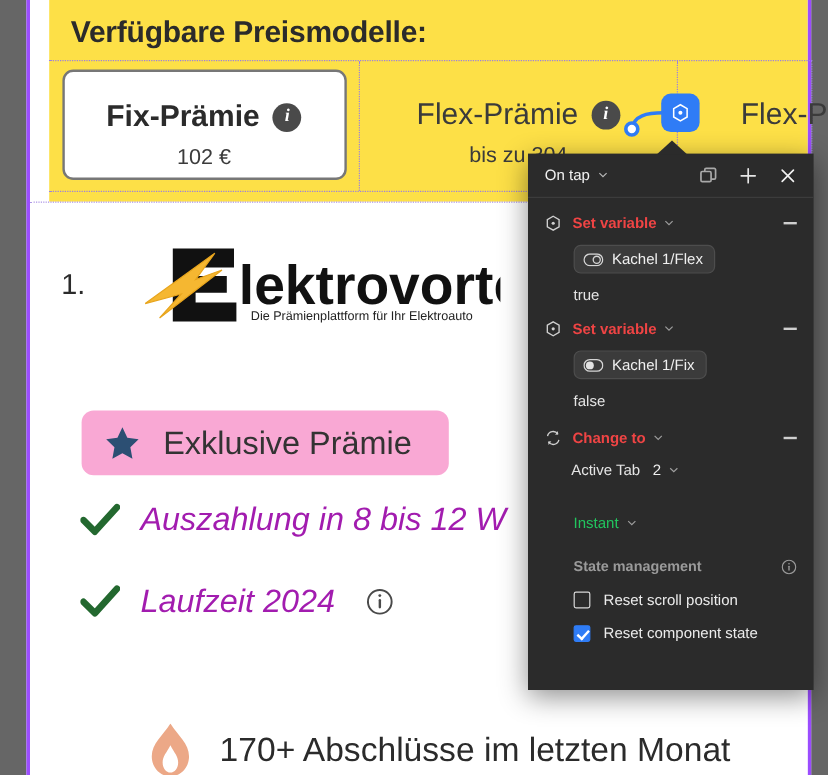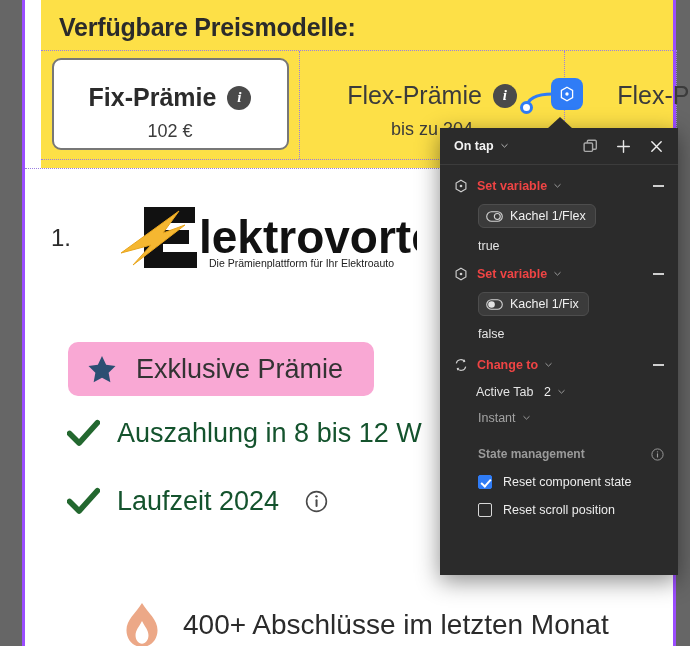--- a/index.html
+++ b/index.html
@@ -133,21 +133,21 @@
   #excl-label { font-size: 27px; color: #333333; white-space: nowrap; }
 
   .bullet-row {
     position: absolute; left: 42px;
     display: flex; align-items: center; gap: 17px;
     white-space: nowrap;
   }
   #bullet-1 { top: 249px; }
   #bullet-2 { top: 317px; }
   .bullet-check { width: 33px; height: 29px; flex: 0 0 auto; }
-  .bullet-text { font-size: 27px; color: #14532d; }
+  .bullet-text { font-size: 27px; color: #a21caf; font-style: italic; }
   .info-circle { width: 23px; height: 23px; flex: 0 0 auto; margin-left: 9px; }
 
   #promo-row {
     position: absolute; left: 98px; top: 434px;
     display: flex; align-items: center; gap: 22px; white-space: nowrap;
   }
   #promo-flame { width: 38px; height: 44px; flex: 0 0 auto; }
   #promo-text { font-size: 28px; color: #2b2b2b; }
 
   
@@ -177,21 +177,21 @@
     width: 0; height: 0;
     border-left: 13px solid transparent;
     border-right: 13px solid transparent;
     border-bottom: 12px solid #2b2b2b;
   }
   #popup-header {
     height: 37px; border-bottom: 1px solid #3c3c3c;
     display: flex; align-items: center; padding: 0 14px;
   }
   #popup-title {
-    font-size: 12.5px; font-weight: bold; color: #f2f2f2;
+    font-size: 12.5px; font-weight: normal; color: #f2f2f2;
   }
   .chev {
     display: inline-block; width: 9px; height: 9px;
     margin-left: 6px; position: relative; top: -1px;
   }
   #popup-header-actions {
     margin-left: auto; display: flex; align-items: center; gap: 18px;
   }
   .hdr-ico { width: 15px; height: 15px; cursor: pointer; }
 
@@ -221,21 +221,21 @@
   }
 
   .kv-row {
     display: flex; align-items: center;
     margin: 13px 0 0 36px; font-size: 12.5px; color: #e4e4e4;
   }
   .kv-key { width: 68px; }
   .kv-val { color: #f0f0f0; }
 
   .sub-row {
-    margin: 12px 0 0 38px; font-size: 12.5px; color: #a3a3a3;
+    margin: 30px 0 0 38px; font-size: 12.5px; color: #22c55e;
     display: flex; align-items: center;
   }
 
   #state-head {
     display: flex; align-items: center;
     margin: 22px 14px 0 38px;
   }
   #state-label { font-size: 12px; font-weight: bold; color: #9a9a9a; }
   #state-info { margin-left: auto; width: 13px; height: 13px; }
 
@@ -340,21 +340,21 @@
         <circle cx="12" cy="6.6" r="1.25" fill="#4a4a4a"></circle>
         <rect x="11" y="9.6" width="2.1" height="8.2" rx="1" fill="#4a4a4a"></rect>
       </svg>
     </div>
 
     <div id="promo-row">
       <svg id="promo-flame" viewBox="0 0 28 34">
         <path d="M14 0 C9 8 2 13 2 21 C2 28.5 7.5 34 14 34 C20.5 34 26 28.5 26 21 C26 13 19 8 14 0 Z" fill="#eca887"></path>
         <path d="M14 14 C11.5 19 9 21 9 25 C9 28.8 11.3 31.5 14 31.5 C16.7 31.5 19 28.8 19 25 C19 21 16.5 19 14 14 Z" fill="#ffffff"></path>
       </svg>
-      <span id="promo-text">400+ Abschlüsse im letzten Monat</span>
+      <span id="promo-text">170+ Abschlüsse im letzten Monat</span>
     </div>
 
   </div>
 </div>
 
 <div id="node-wrap">
   <svg width="70" height="48" style="position:absolute;left:0;top:0;">
     <path d="M7 30 C7 18, 20 16, 33 16" fill="none" stroke="#2f7cf6" stroke-width="3"></path>
   </svg>
   <div id="node-chip">
@@ -468,23 +468,23 @@
     <div id="state-head">
       <span id="state-label">State management</span>
       <svg id="state-info" viewBox="0 0 16 16">
         <circle cx="8" cy="8" r="6.9" fill="none" stroke="#9a9a9a" stroke-width="1.2"></circle>
         <circle cx="8" cy="4.7" r="0.85" fill="#9a9a9a"></circle>
         <rect x="7.3" y="6.6" width="1.4" height="5.2" rx="0.7" fill="#9a9a9a"></rect>
       </svg>
     </div>
 
     <div class="cb-row">
+      <span class="cb"></span>
+      <span>Reset scroll position</span>
+    </div>
+
+    <div class="cb-row">
       <span class="cb checked"></span>
       <span>Reset component state</span>
     </div>
 
-    <div class="cb-row">
-      <span class="cb"></span>
-      <span>Reset scroll position</span>
-    </div>
-
   </div>
 </div>
 
 </body></html>

